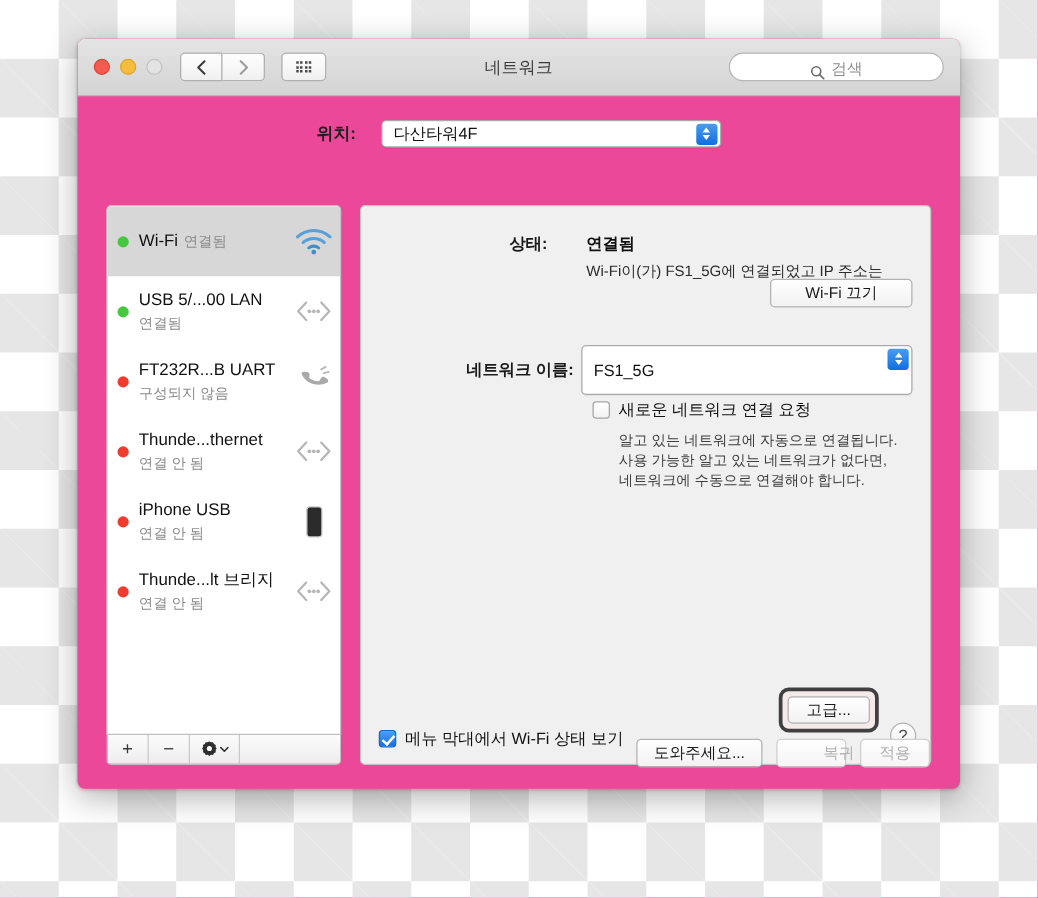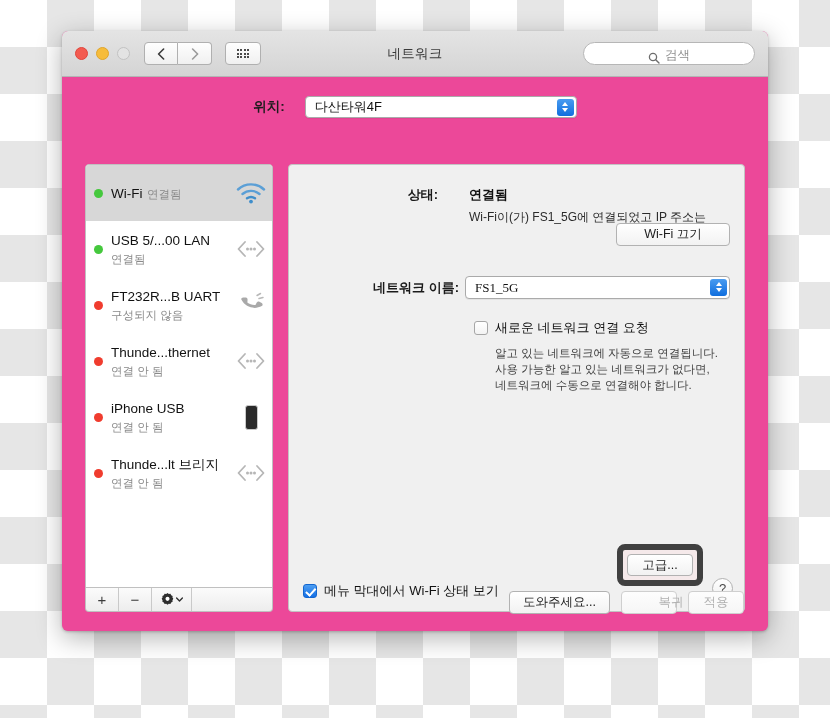--- a/index.html
+++ b/index.html
@@ -363,21 +363,21 @@
   }
   .netname-label {
     width: 176px;
     text-align: right;
     font-size: 13px;
     color: #1a1a1a;
     font-weight: bold;
     padding-right: 6px;
     box-sizing: border-box;
   }
-  .net-popup { flex: 1; height: 23px; font-family: Liberation Serif, serif; }
+  .net-popup { flex: 1; height: 40px; }
 
   .chk-row {
     position: absolute;
     left: 185px;
     right: 14px;
     top: 155px;
     display: flex;
     align-items: flex-start;
     gap: 7px;
   }
@@ -428,21 +428,21 @@
     bottom: 13px;
     display: flex;
     align-items: center;
     gap: 7px;
   }
   .adv-wrap {
     position: absolute;
     right: 41px;
     bottom: 25px;
     padding: 4px;
-    border: 6px solid #404040;
+    border: 3px solid #404040;
     border-radius: 8px;
     background: rgba(250,225,226,0.45);
   }
   .adv-btn { width: 66px; height: 22px; }
   .help-btn {
     position: absolute;
     right: 11px;
     bottom: 12px;
     width: 21px;
     height: 21px;

